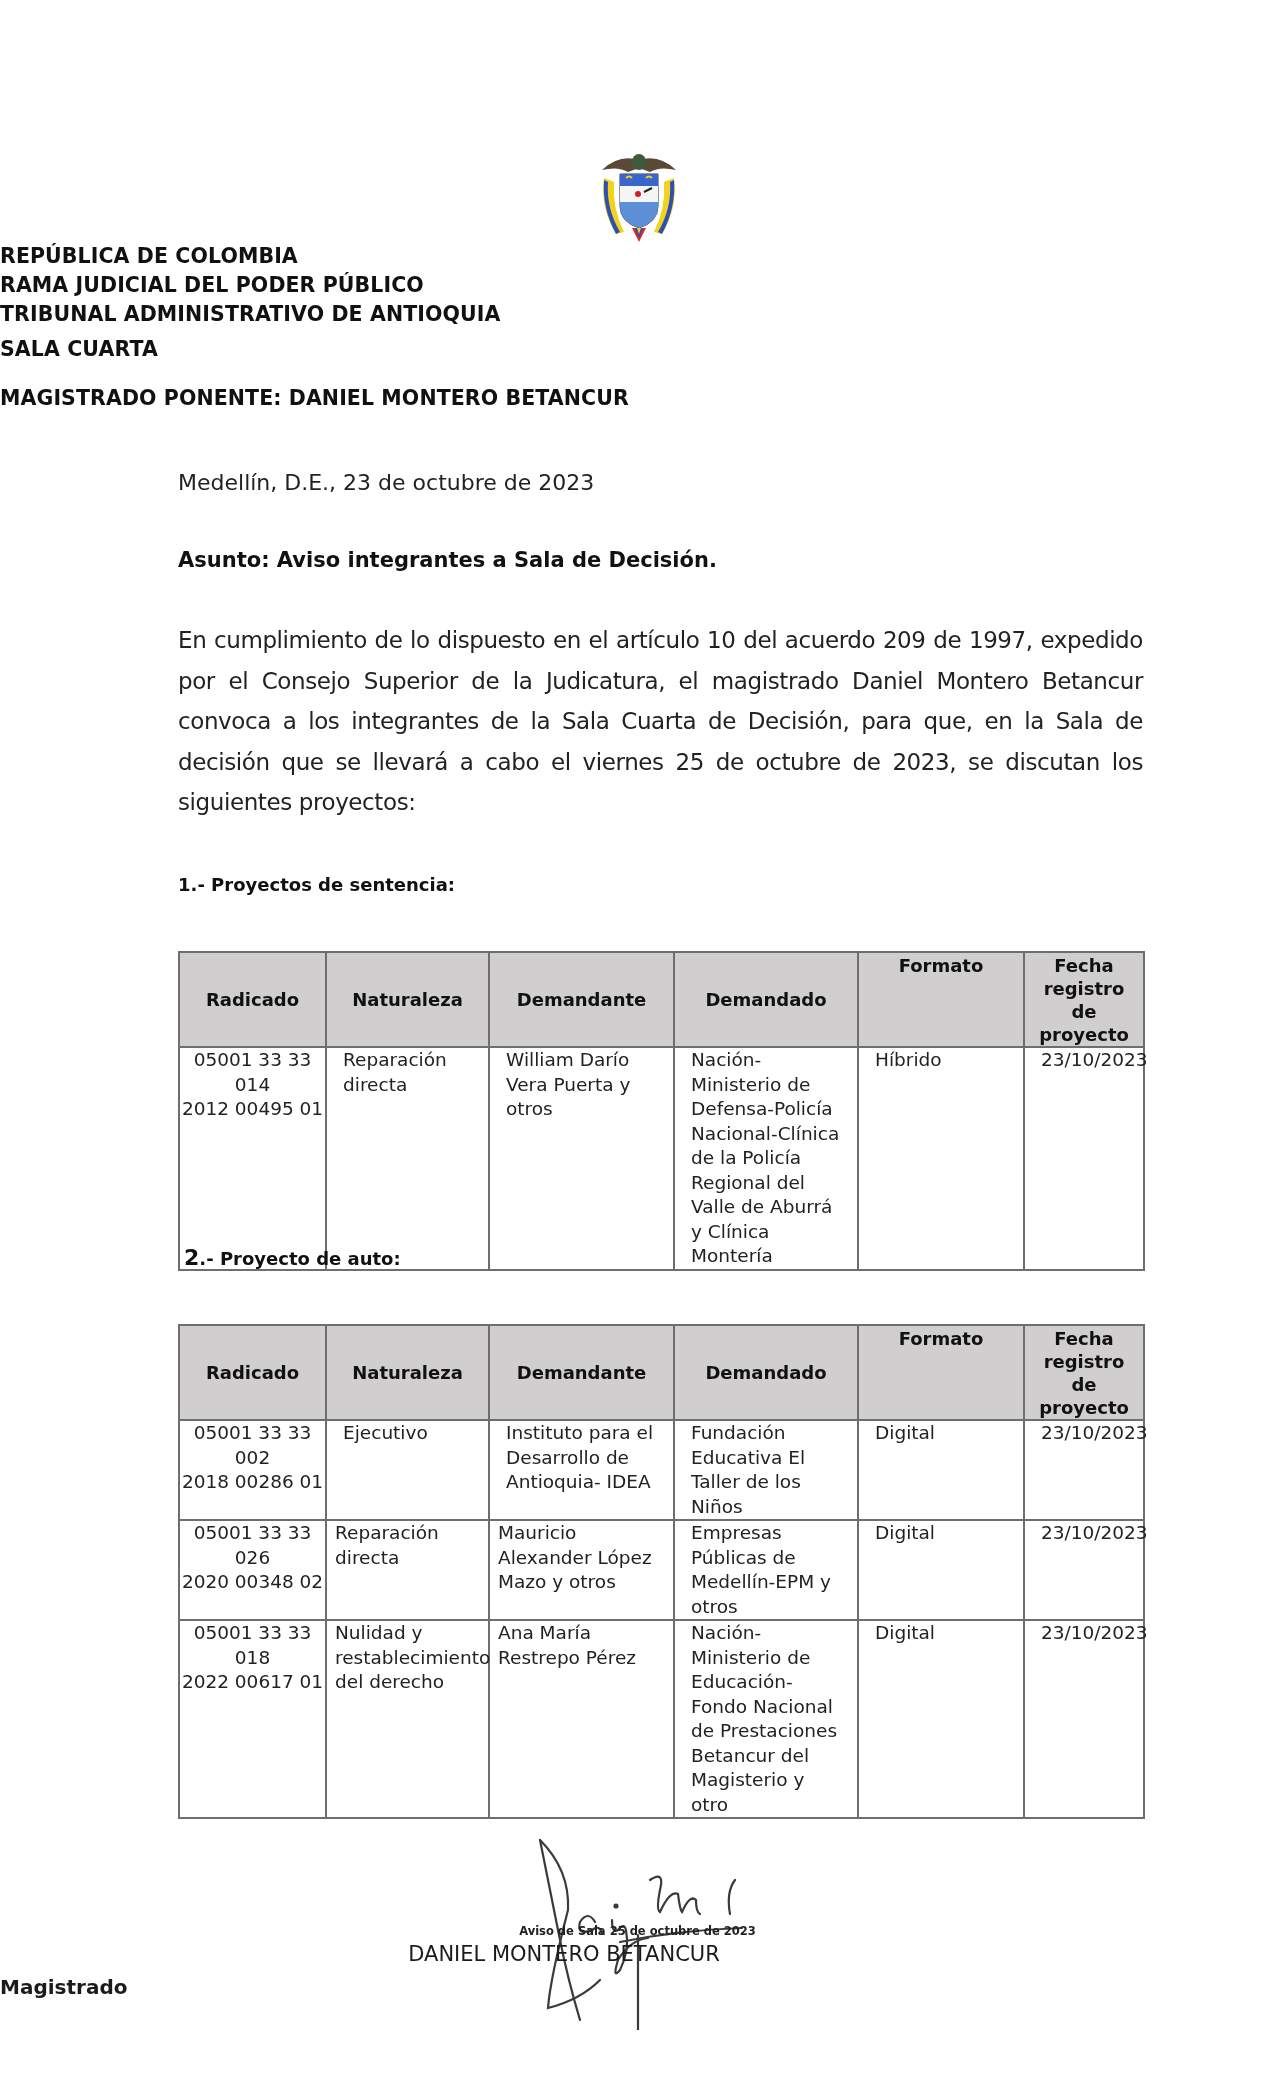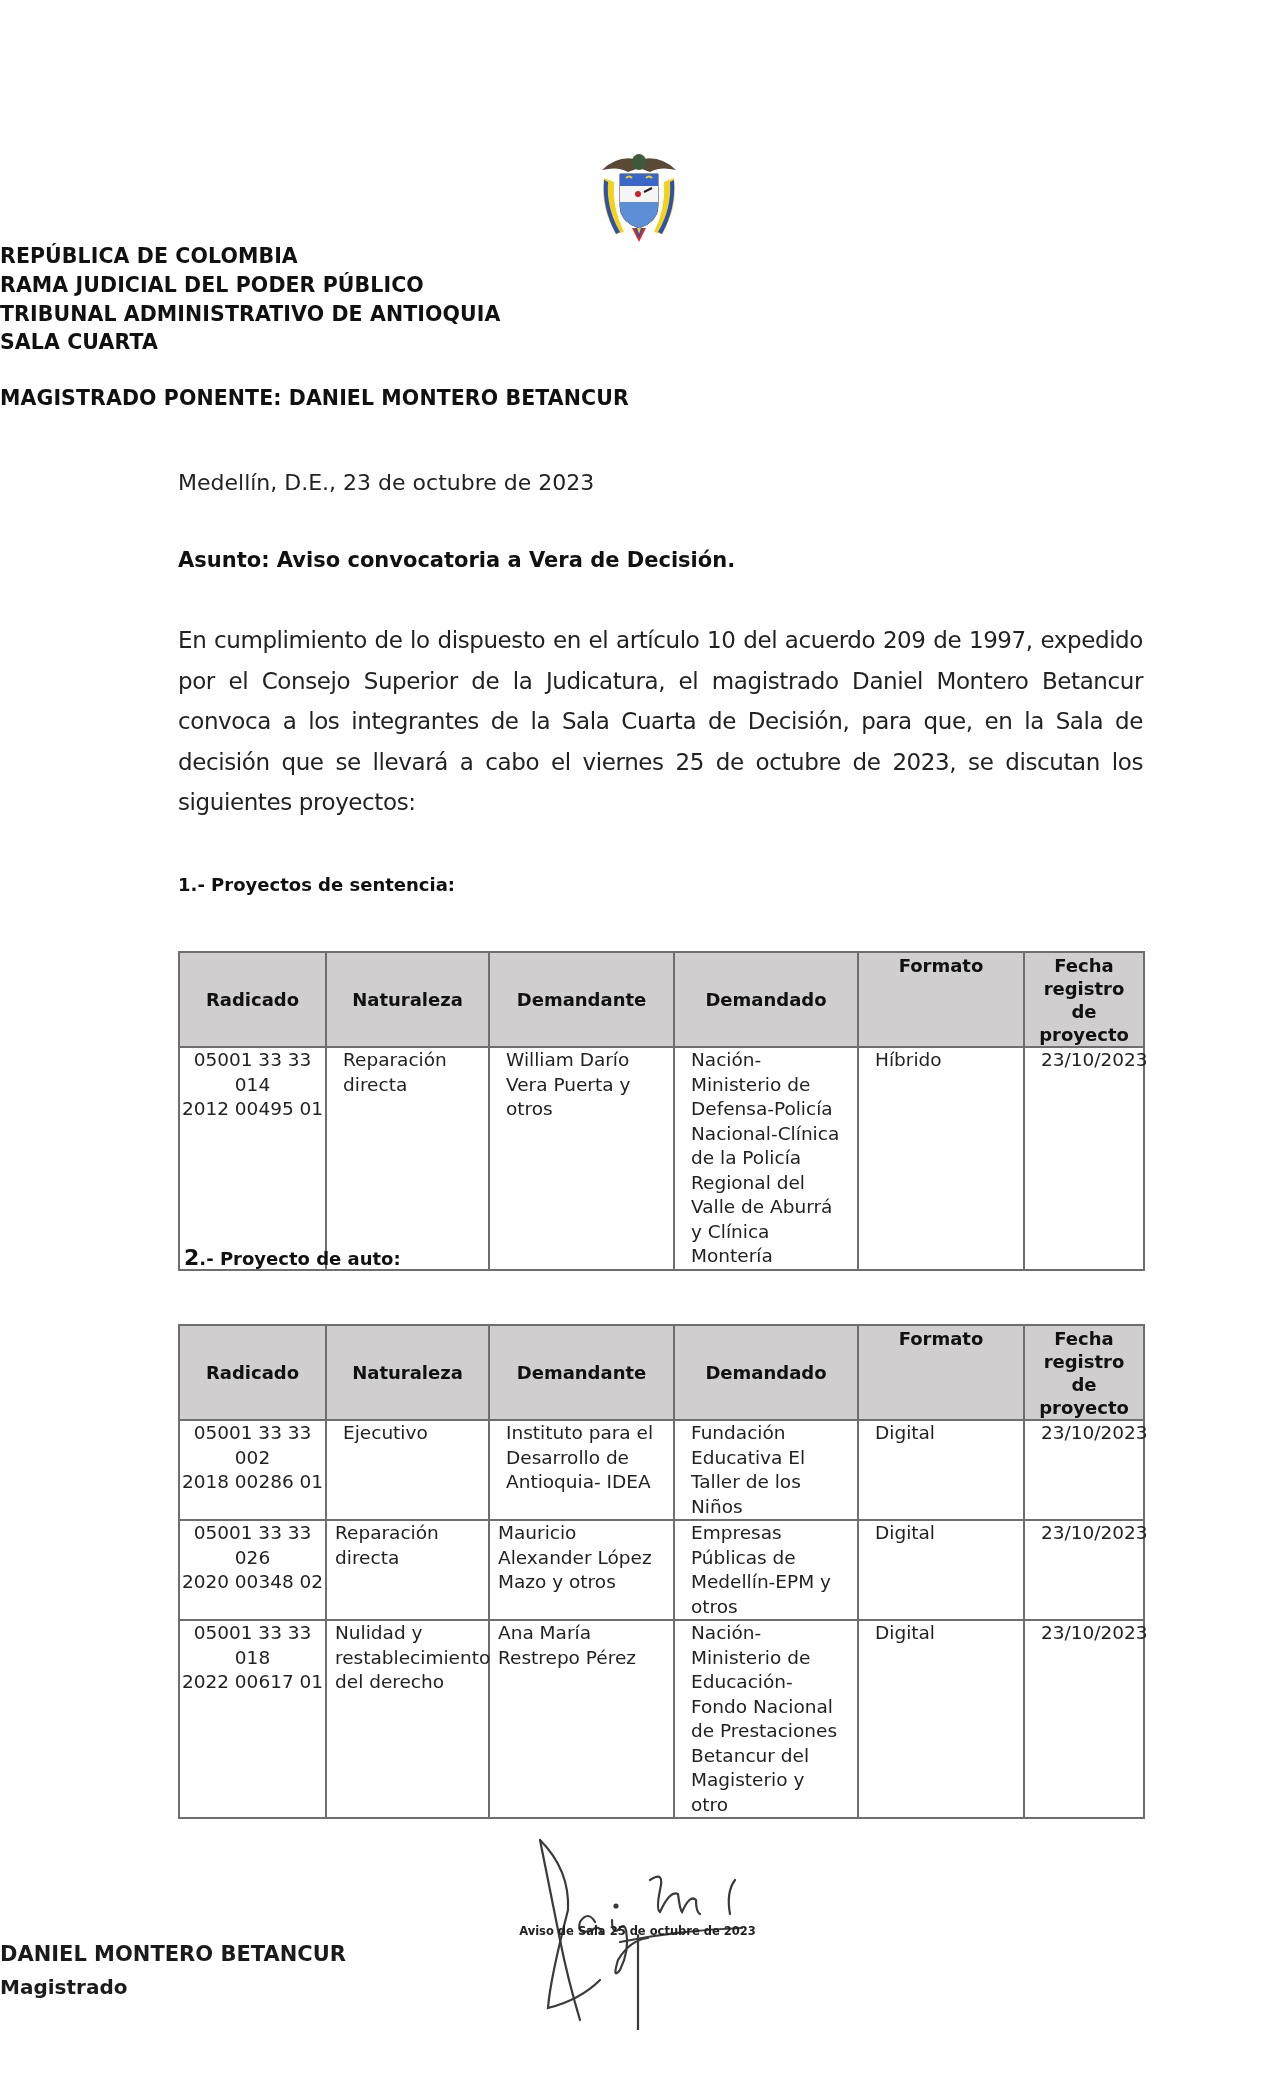--- a/index.html
+++ b/index.html
@@ -9,21 +9,21 @@
   }
   .abs { position: absolute; }
   .crest { left: 594px; top: 148px; width: 90px; height: 96px; }
   .hdr {
     left: 0; width: 1275px; text-align: left; font-weight: bold;
     font-size: 20.5px; letter-spacing: 0.1px; line-height: 29px; color: #111;
   }
   .hdr.l1 { top: 242px; }
   .hdr.l2 { top: 271px; }
   .hdr.l3 { top: 300px; }
-  .hdr.l4 { top: 328px; }
+  .hdr.l4 { top: 335px; }
   .hdr.mag { top: 384px; }
   .date { left: 178px; top: 470px; font-size: 22px; color: #222; }
   .asunto { left: 178px; top: 548px; font-size: 21px; font-weight: bold; color: #111; }
   .body-text {
     left: 178px; top: 620px; width: 965px; font-size: 23px; line-height: 40.5px;
     text-align: justify; color: #222; letter-spacing: -0.4px;
   }
   .section { left: 178px; font-size: 18px; font-weight: bold; color: #111; }
   .section.s1 { top: 874px; }
   .section.s2 { top: 1245px; left: 184px; }
@@ -50,21 +50,21 @@
   table.proj td {
     vertical-align: top; padding: 0 16px; line-height: 24.5px; background: #fff;
   }
   table.proj td.rad { text-align: center; padding: 0; }
   table.t1 tr.r1 td { height: 164px; }
   table.t2 tr.r1 td { height: 94px; }
   table.t2 tr.r2 td { height: 94px; }
   table.t2 tr.r3 td { height: 142px; }
   table.t2 td.pad { padding-left: 8px; }
   .sig-note { left: 0; width: 1275px; top: 1924px; text-align: center; font-size: 11.5px; font-weight: bold; color: #222; }
-  .sig-name { left: 0; width: 1128px; top: 1942px; font-size: 21px; font-weight: bold; color: #1b1b1b; }
+  .sig-name { left: 0; width: 1128px; top: 1942px; text-align: center; font-size: 21px; font-weight: normal; color: #1b1b1b; }
   .sig-title { left: 0; width: 1064px; top: 1975px; text-align: left; font-size: 20px; font-weight: bold; color: #1b1b1b; }
   .sig-svg { left: 520px; top: 1830px; width: 280px; height: 200px; }
 </style>
 </head>
 <body>
 
 <div class="abs crest">
   <svg width="90" height="96" viewBox="0 0 90 96">
 
     <path d="M8 22 Q25 6 45 12 Q65 6 82 22 Q66 18 56 24 L45 20 L34 24 Q24 18 8 22 Z" fill="#5a4a35"></path>
@@ -91,21 +91,21 @@
 
 <div class="abs hdr l1">REPÚBLICA DE COLOMBIA</div>
 <div class="abs hdr l2">RAMA JUDICIAL DEL PODER PÚBLICO</div>
 <div class="abs hdr l3">TRIBUNAL ADMINISTRATIVO DE ANTIOQUIA</div>
 <div class="abs hdr l4">SALA CUARTA</div>
 <div class="abs hdr mag">MAGISTRADO PONENTE: DANIEL MONTERO BETANCUR</div>
 
 <div class="abs date">Medellín, D.E., 23 de octubre de 2023</div>
 
 <div class="abs asunto">
-  <span>Asunto</span><span>: Aviso convocatoria a Vera de Decisión.</span>
+  <span>Asunto</span><span>: Aviso integrantes a Sala de Decisión.</span>
 </div>
 
 <div class="abs body-text">En cumplimiento de lo dispuesto en el artículo 10 del acuerdo 209 de 1997, expedido por el Consejo Superior de la Judicatura, el magistrado Daniel Montero Betancur convoca a los integrantes de la Sala Cuarta de Decisión, para que, en la Sala de decisión que se llevará a cabo el viernes 25 de octubre de 2023, se discutan los siguientes proyectos:</div>
 
 <div class="abs section s1">
   <span>1.</span><span>- Proyectos de sentencia:</span>
 </div>
 
 <table class="proj t1">
   <colgroup>

